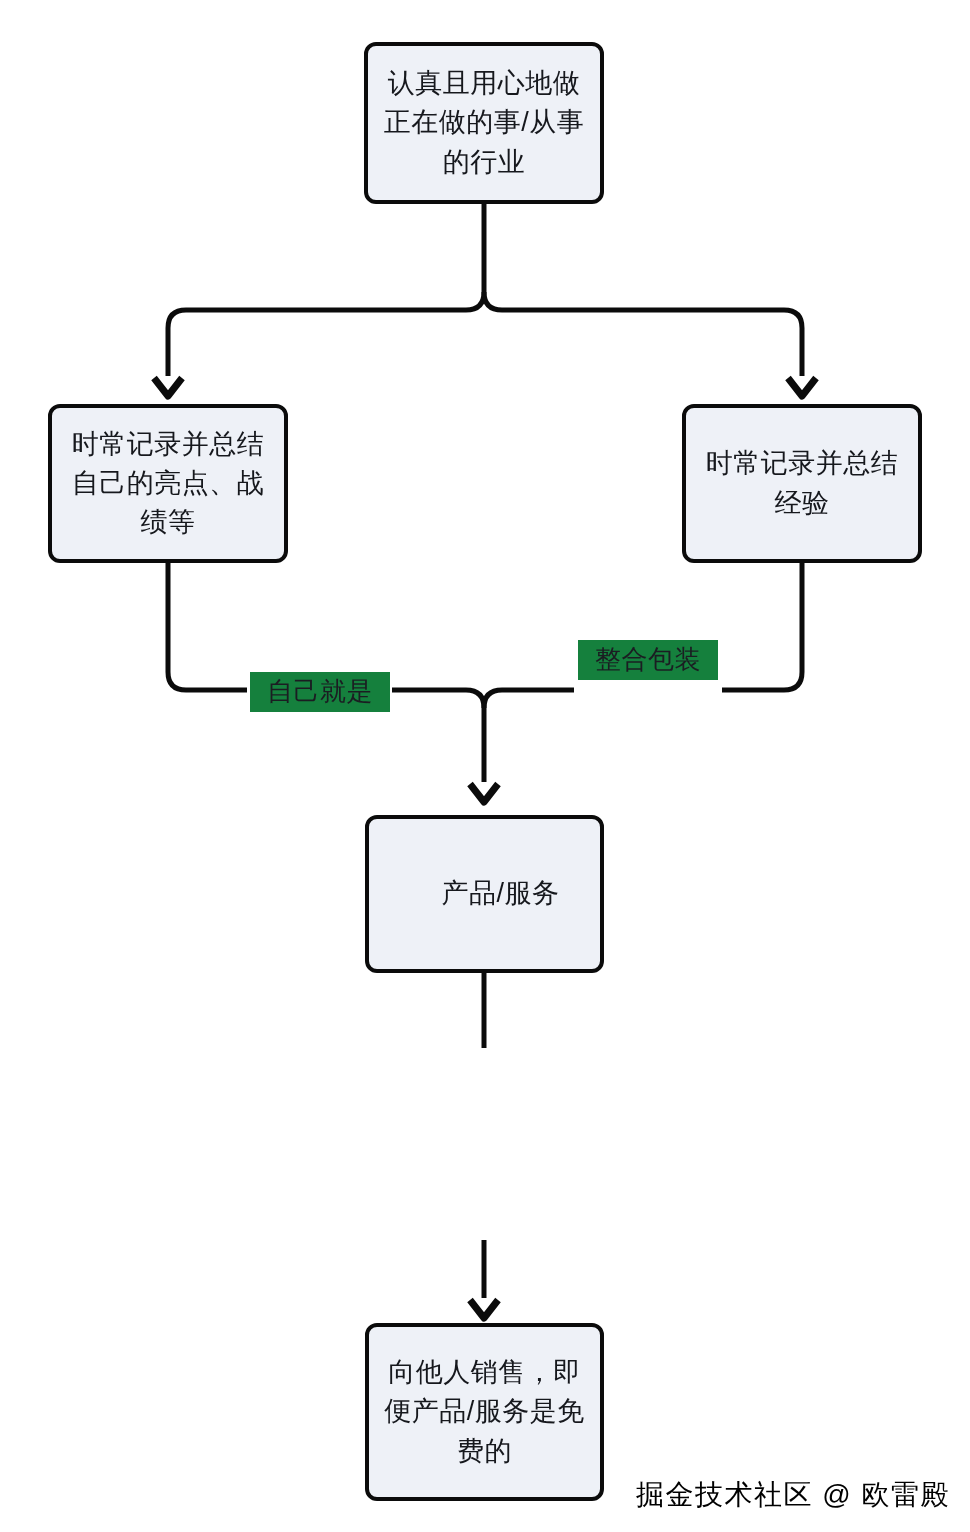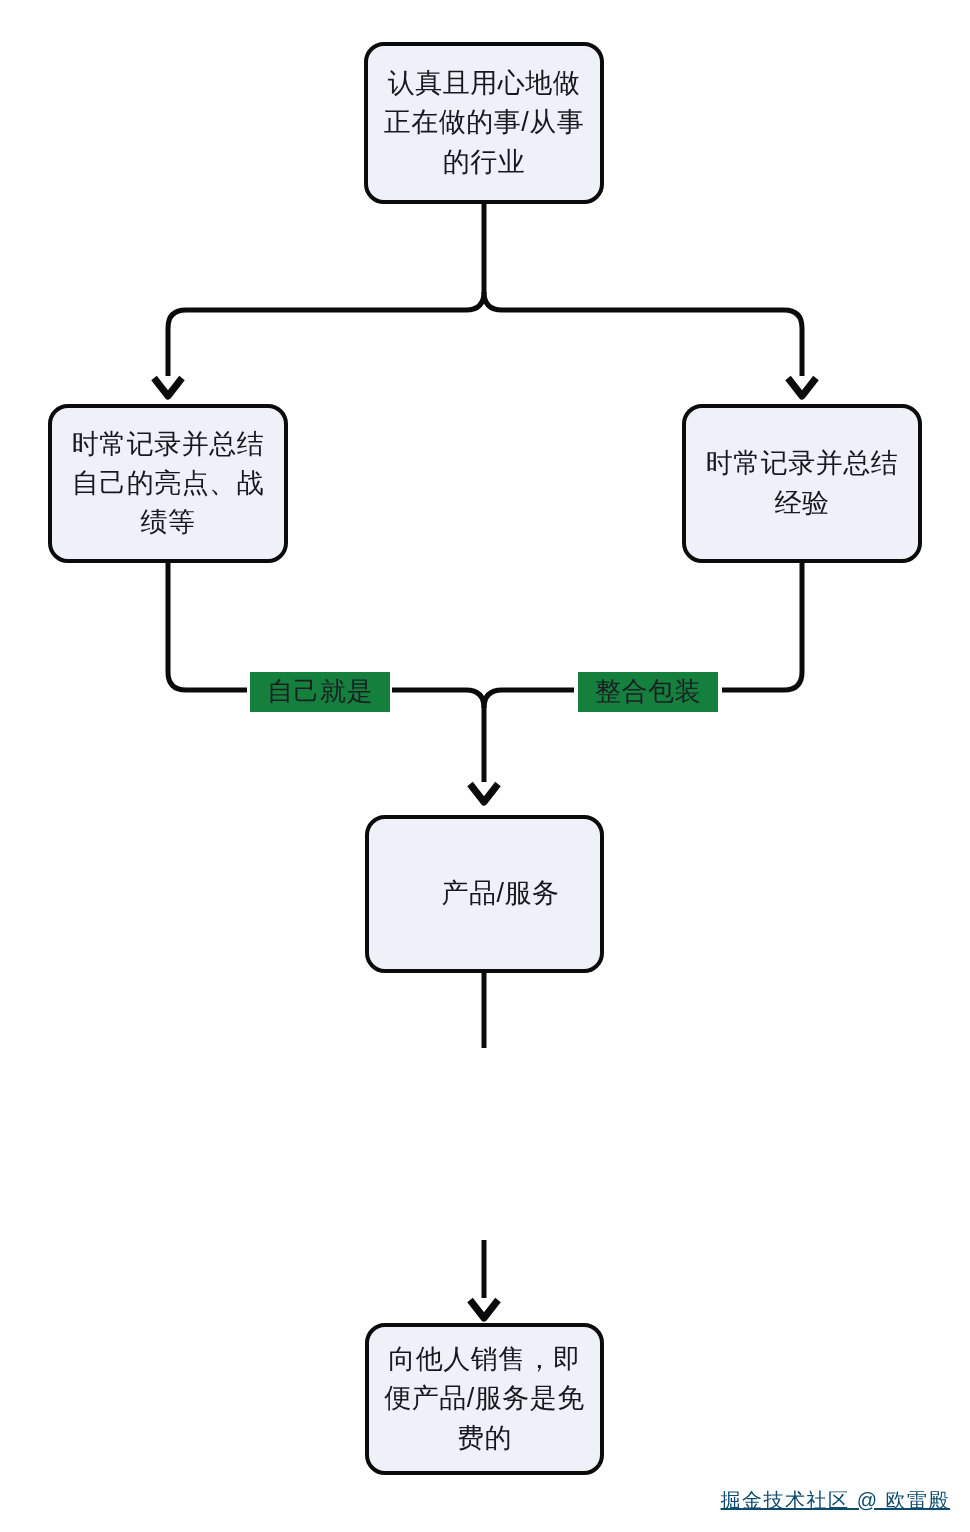--- a/index.html
+++ b/index.html
@@ -27,65 +27,64 @@
     top: 0;
     width: 970px;
     height: 1532px;
     pointer-events: none;
   }
   .node {
     position: absolute;
     box-sizing: border-box;
     background: #eef1f7;
     border: 4px solid #0b0b0b;
-    border-radius: 20px;
+    border-radius: 12px;
     display: flex;
     align-items: center;
     justify-content: center;
     text-align: center;
     color: #16181d;
     font-size: 27px;
     line-height: 1.45;
     letter-spacing: 0.5px;
     font-weight: 400;
   }
   .node-text {
     display: block;
     padding: 0 12px;
     white-space: pre-line;
   }
   .node-top    { left: 364px; top: 42px;   width: 240px; height: 162px; }
   .node-left   { left: 48px;  top: 404px;  width: 240px; height: 159px; }
   .node-right  { left: 682px; top: 404px;  width: 240px; height: 159px; }
   .node-mid    { left: 365px; top: 815px;  width: 239px; height: 158px; padding-left: 32px; }
-  .node-bottom { left: 365px; top: 1323px; width: 239px; height: 152px; }
+  .node-bottom { left: 365px; top: 1323px; width: 239px; height: 178px; }
 
   .edge-label {
     position: absolute;
     color: #1b1d22;
     font-size: 26px;
     line-height: 1.52;
     text-align: center;
     letter-spacing: 0.5px;
     white-space: pre-line;
     background: #15803d;
   }
   .label-self    { left: 250px; top: 672px; width: 140px; }
-  .label-pack    { left: 578px; top: 672px; width: 140px; }
+  .label-pack    { left: 578px; top: 640px; width: 140px; }
   .label-chance  { left: 330px; top: 1058px; width: 310px; }
 
   .watermark {
     position: absolute;
     right: 20px;
     bottom: 18px;
-    color: #0c4a6e;
-    font-size: 20px;
+    color: #000000;
+    font-size: 28px;
     letter-spacing: 1.5px;
     user-select: none;
-    text-decoration: underline;
   }
 </style>
 </head>
 <body>
 
 <div id="canvas">
 
   <svg class="edges" viewBox="0 0 970 1532" width="970" height="1532" xmlns="http://www.w3.org/2000/svg">
     <g fill="none" stroke="#0b0b0b" stroke-width="5" stroke-linecap="butt" stroke-linejoin="round">
 

